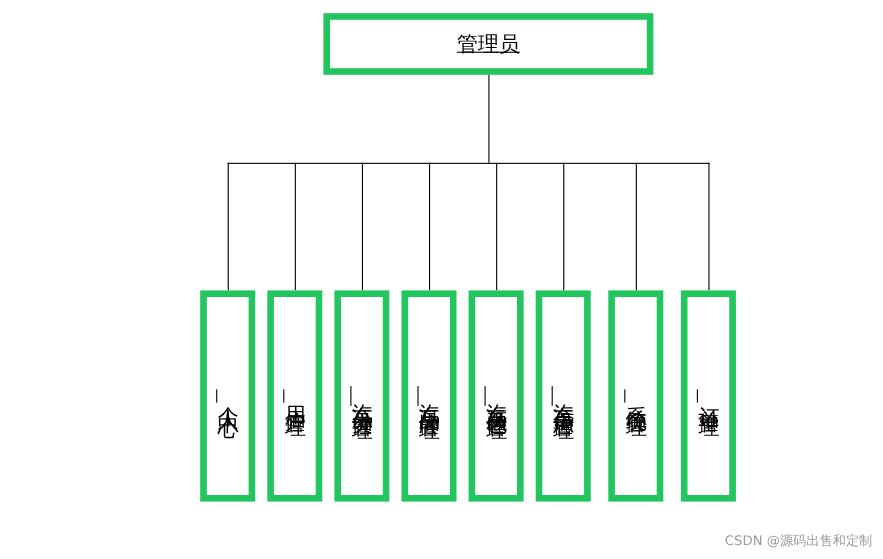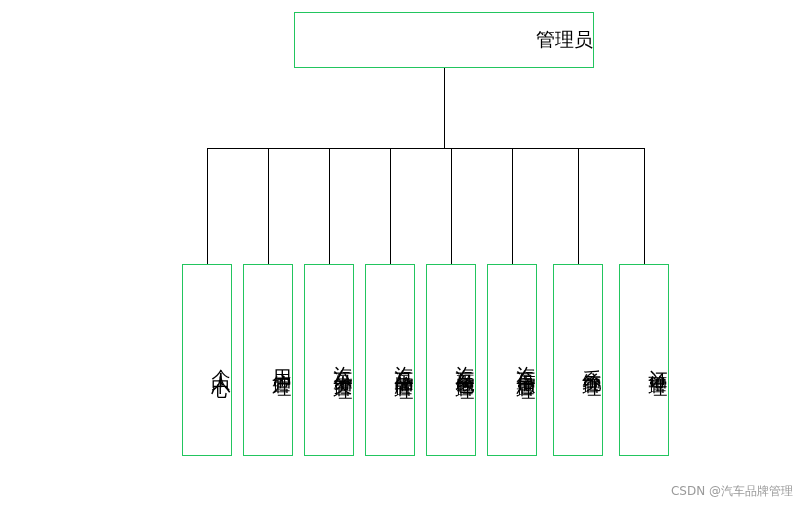--- a/index.html
+++ b/index.html
@@ -11,25 +11,26 @@
     position: relative;
     width: 803px;
     height: 508px;
     background: #ffffff;
     font-family: "DejaVu Sans", "Liberation Sans", sans-serif;
     overflow: hidden;
   }
   .node {
     position: absolute;
     box-sizing: border-box;
-    border: 1px solid #22c55e;
+    border: 6px solid #22c55e;
     background: #ffffff;
     display: flex;
     align-items: center;
-    justify-content: flex-end;
+    justify-content: center;
+    text-decoration: underline;
   }
   .root-node {
     left: 294px;
     top: 12px;
     width: 300px;
     height: 56px;
     font-size: 19px;
     color: #000000;
   }
   .leaf-node {
@@ -101,14 +102,14 @@
   <div class="node leaf-node" style="left:487px; width:50px;">
     <span class="vtext">汽车信息管理</span>
   </div>
   <div class="node leaf-node" style="left:553px; width:50px;">
     <span class="vtext">系统管理</span>
   </div>
   <div class="node leaf-node" style="left:619px; width:50px;">
     <span class="vtext">订单管理</span>
   </div>
 
-  <div class="watermark">CSDN @汽车品牌管理</div>
+  <div class="watermark">CSDN @源码出售和定制</div>
 </div>
 
 </body></html>

